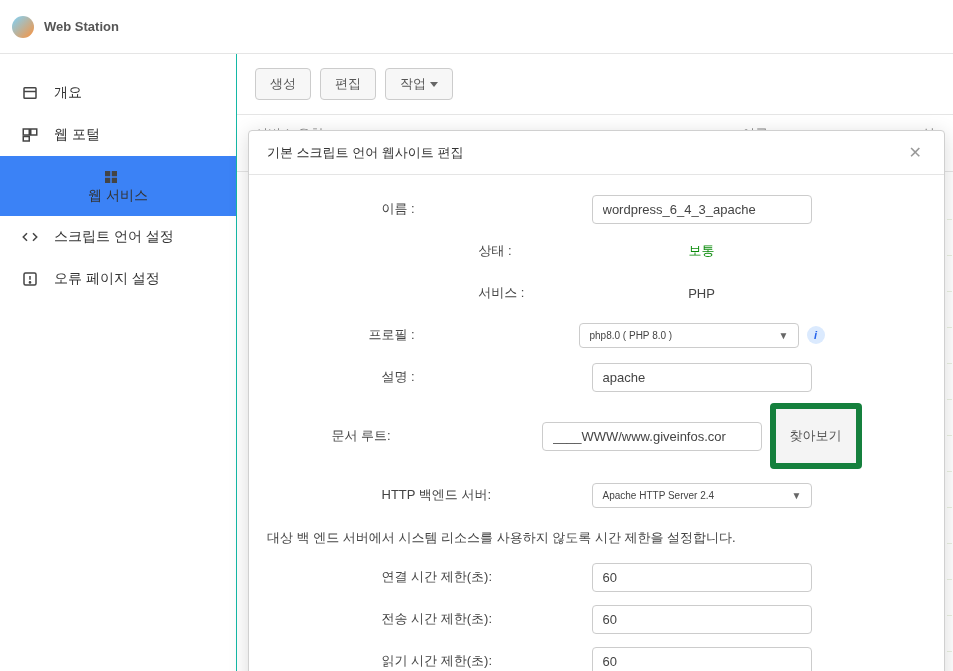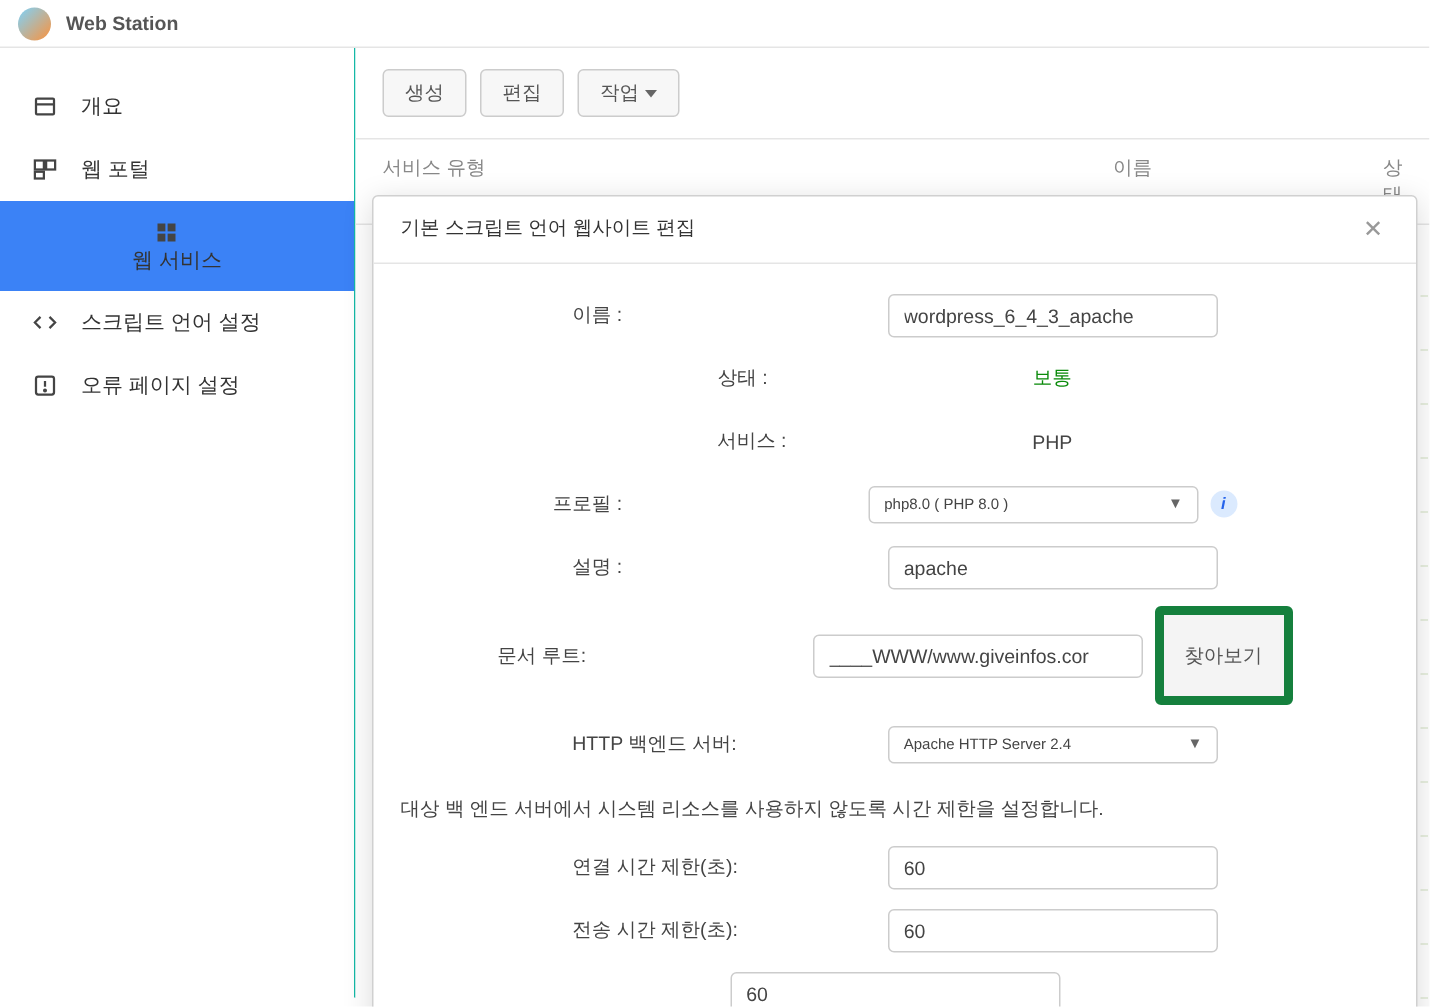--- a/index.html
+++ b/index.html
@@ -9,21 +9,21 @@
       font-family: -apple-system, BlinkMacSystemFont, "Segoe UI", Arial, sans-serif;
     }
     body {
       background: #fff;
       width: 953px;
       height: 671px;
       overflow: hidden;
       position: relative;
     }
     .title-bar {
-      height: 32px;
+      height: 54px;
       display: flex;
       align-items: center;
       padding: 0 12px;
       border-bottom: 1px solid #e5e5e5;
     }
     .app-logo {
       width: 22px;
       height: 22px;
       border-radius: 50%;
       background: linear-gradient(135deg, #7dd3fc, #fb923c);
@@ -103,21 +103,21 @@
       top: 130px;
       left: 248px;
       width: 697px;
       background: #fff;
       border: 1px solid #d0d0d0;
       border-radius: 4px;
       box-shadow: 0 4px 20px rgba(0,0,0,0.15);
     }
     .modal-header {
       display: flex;
-      align-items: flex-start;
+      align-items: center;
       justify-content: space-between;
       padding: 12px 18px;
       border-bottom: 1px solid #e5e5e5;
       font-size: 13px;
       color: #333;
     }
     .close-btn {
       cursor: pointer;
       color: #999;
       font-size: 16px;
@@ -362,18 +362,19 @@
       <div class="form-label">연결 시간 제한(초):</div>
       <input class="text-input" type="text" value="60" style="">
     </div>
 
     <div class="form-row">
       <div class="form-label">전송 시간 제한(초):</div>
       <input class="text-input" type="text" value="60" style="">
     </div>
 
     <div class="form-row">
+      <div class="form-label">읽기 시간 제한(초):</div>
       <input class="text-input" type="text" value="60" style="">
     </div>
 
   </div>
 
 </div>
 
 </body></html>

